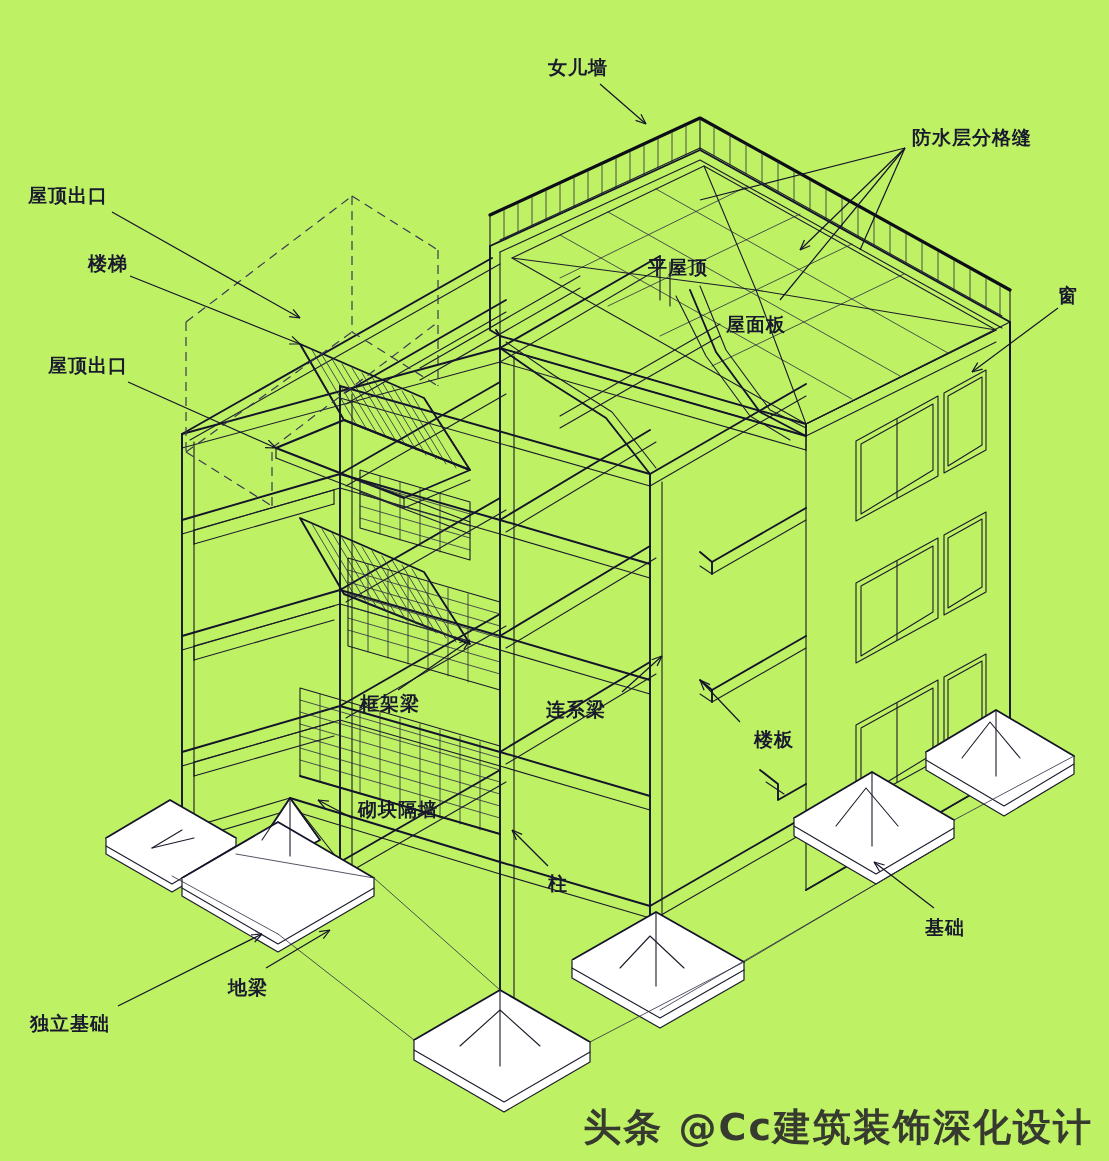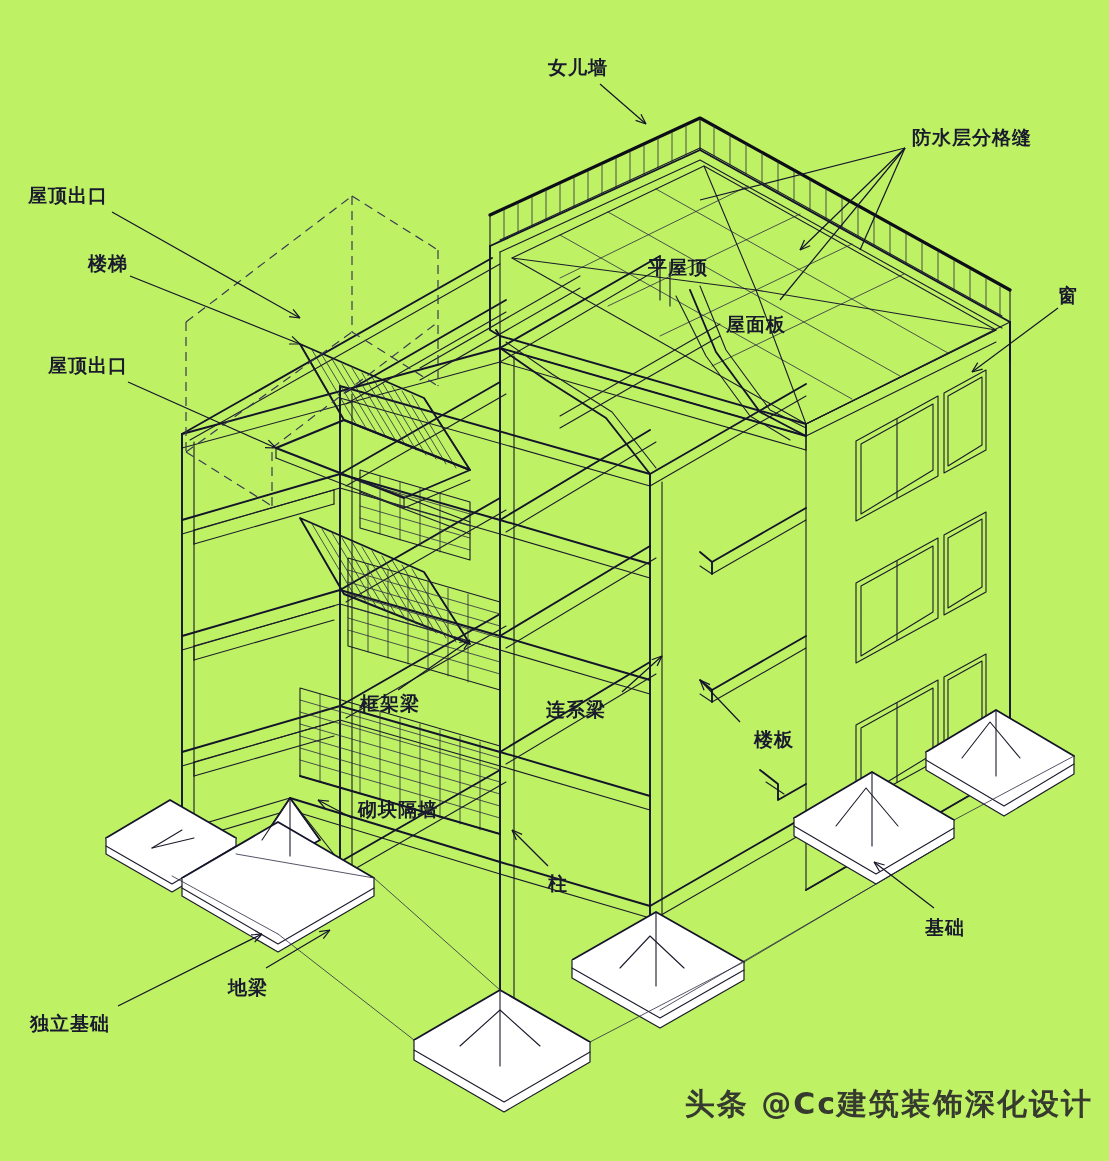--- a/index.html
+++ b/index.html
@@ -35,23 +35,23 @@
     font-weight: 700;
     color: #1a1a2e;
     white-space: nowrap;
     letter-spacing: 1px;
     line-height: 1;
     user-select: none;
   }
   .watermark {
     position: absolute;
     right: 16px;
-    bottom: 36px;
+    bottom: 8px;
     font-family: "DejaVu Sans", "Liberation Sans", sans-serif;
-    font-size: 30px;
+    font-size: 38px;
     font-weight: 700;
     color: #2b2b2b;
     letter-spacing: 2px;
     opacity: .92;
     white-space: nowrap;
   }
   .thin   { fill:none; stroke:#1b1b2b; stroke-width:1.1; stroke-linejoin:round; stroke-linecap:round; }
   .med    { fill:none; stroke:#14142a; stroke-width:1.9; stroke-linejoin:round; stroke-linecap:round; }
   .hair   { fill:none; stroke:#2a2a40; stroke-width:0.8; stroke-linejoin:round; stroke-linecap:round; }
   .heavy  { fill:none; stroke:#0d0d18; stroke-width:3.2; stroke-linejoin:round; stroke-linecap:round; }

